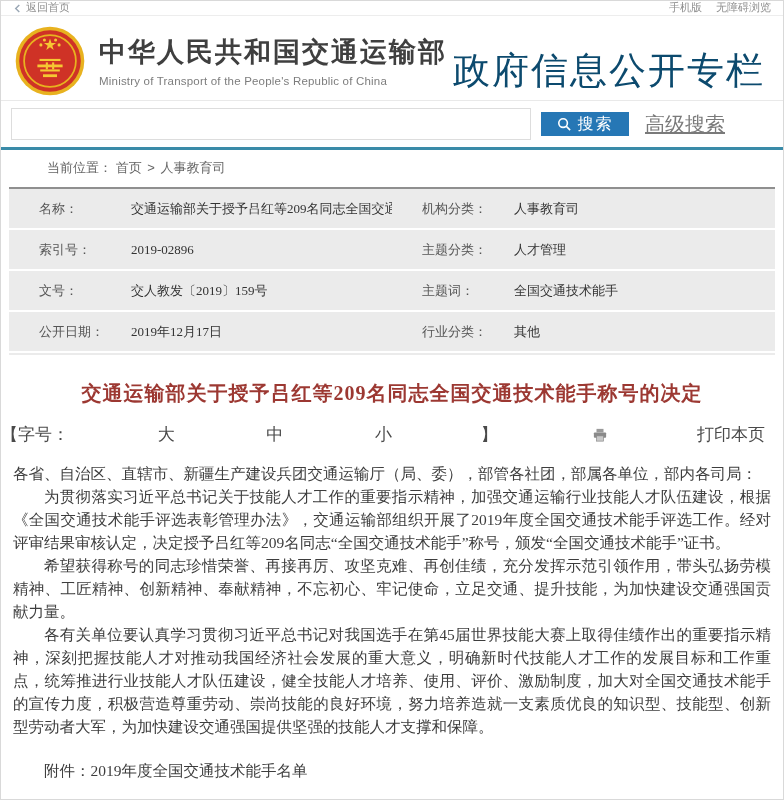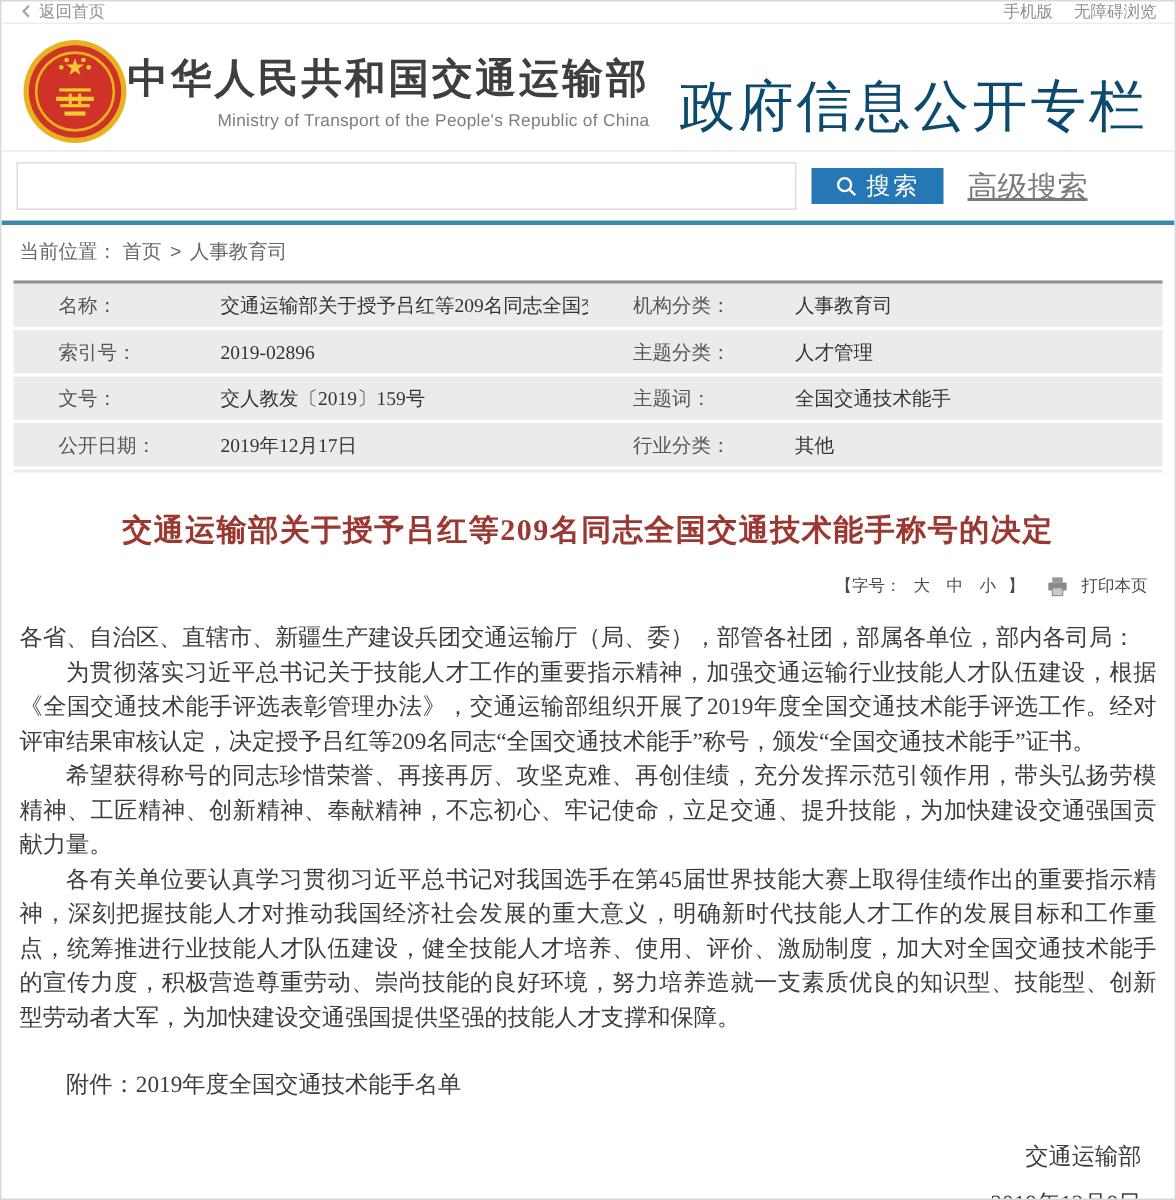--- a/index.html
+++ b/index.html
@@ -20,21 +20,21 @@
     font-size: 11px; color: #8f8f8f;
     border-bottom: 1px solid #ededed;
     align-items: flex-end;
   }
   .top-bar a { color: #8f8f8f; text-decoration: none; }
   .top-left { display: flex; align-items: flex-end; gap: 4px; }
   .top-right { display: flex; gap: 14px; }
   
   .header { display: flex; align-items: flex-start; padding: 10px 14px 4px 14px; }
   .emblem { width: 70px; height: 70px; flex: 0 0 70px; }
-  .title-block { margin-left: 0; padding-top: 8px; text-align: right; }
+  .title-block { margin-left: 14px; padding-top: 8px; }
   .title-cn { font-size: 27px; font-weight: bold; color: #3f3f3f; letter-spacing: 2px; }
   .title-en { font-size: 11.5px; color: #7d7d7d; margin-top: 5px; letter-spacing: 0.2px; }
   .column-title {
     margin-left: auto; align-self: flex-end;
     font-size: 37px; color: #0c4a6e; letter-spacing: 2px;
     padding-right: 4px; padding-bottom: 0;
     font-weight: 500;
     font-family: "Liberation Sans", sans-serif;
   }
   
@@ -58,57 +58,56 @@
     display: flex; align-items: center; justify-content: center; gap: 6px;
     cursor: pointer; letter-spacing: 2px;
     font-family: "Liberation Sans", sans-serif;
   }
   .advanced-link {
     margin-left: 16px; font-size: 20px; color: #7a7a7a;
     text-decoration: underline; cursor: pointer;
   }
   .divider { height: 3px; background: #3a8ba8; }
   
-  .breadcrumb { padding: 9px 12px 8px; font-size: 13px; color: #666; }
+  .breadcrumb { padding: 9px 12px 8px; font-size: 13px; color: #666; margin-left: 34px; }
   .breadcrumb a { color: #666; text-decoration: none; }
   .crumb-sep { margin: 0 2px; }
   
   .meta {
     margin: 2px 8px 0 8px;
     background: #ebebeb;
     border-top: 2px solid #8f8f8f;
     display: flex;
     padding-bottom: 2px;
   }
   .meta-col { width: 50%; }
   .meta-row {
     display: flex; align-items: center;
-    height: 31px;
+    height: 41px;
     border-bottom: 2px solid #fff;
     font-family: "Liberation Serif", serif;
     font-size: 13px;
-    gap: 16px;
   }
   .meta-label { width: 92px; margin-left: 30px; color: #555; flex: 0 0 92px; }
   .meta-value { color: #333; white-space: nowrap; overflow: hidden; }
   
   .article-title {
     text-align: center;
     margin-top: 25px;
     padding: 0 40px;
     font-family: "Liberation Serif", serif;
     font-size: 20px; font-weight: bold;
     color: #9c3832;
     letter-spacing: 1px;
   }
   .toolbar {
     text-align: right;
     padding: 16px 18px 4px 0;
-    font-size: 11px; color: #4a4a4a;
-    display: flex; justify-content: flex-end; align-items: center; gap: 5px;
+    font-size: 17px; color: #4a4a4a;
+    display: flex; justify-content: space-between; align-items: center; gap: 5px;
   }
   .fontsize-opt { cursor: pointer; margin: 0 3px; }
   .print-link { cursor: pointer; margin-left: 4px; color: #4a4a4a; text-decoration: none; }
   .printer-icon { margin-left: 10px; display: inline-flex; }
   
   .body-text {
     margin: 12px 12px 0 12px;
     font-family: "Liberation Serif", serif;
     font-size: 15.5px; line-height: 23px;
     color: #3d3d3d;

